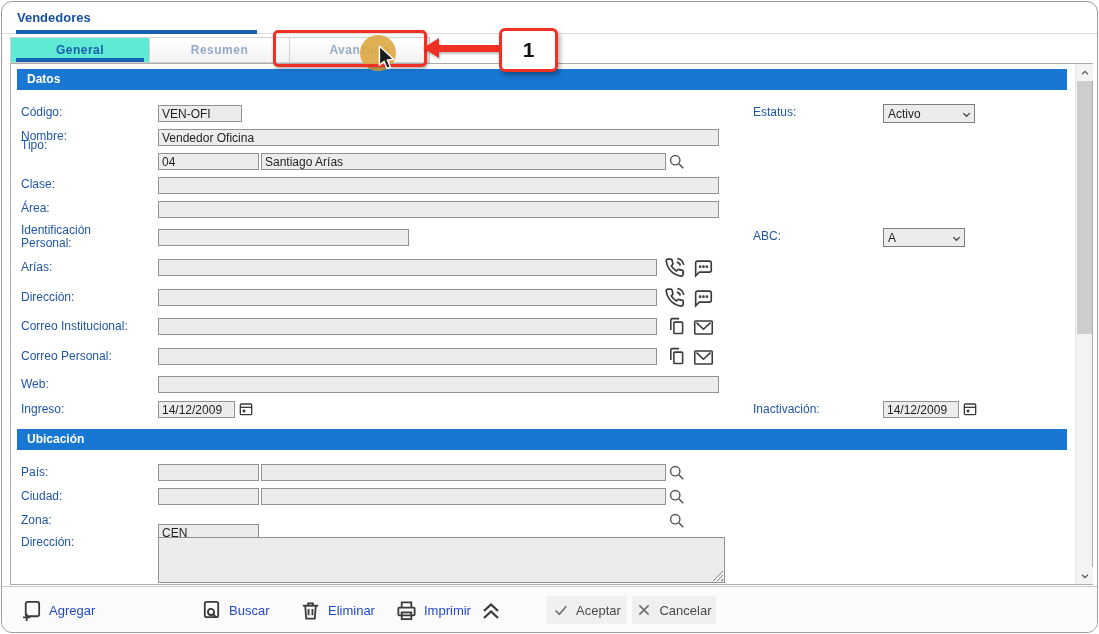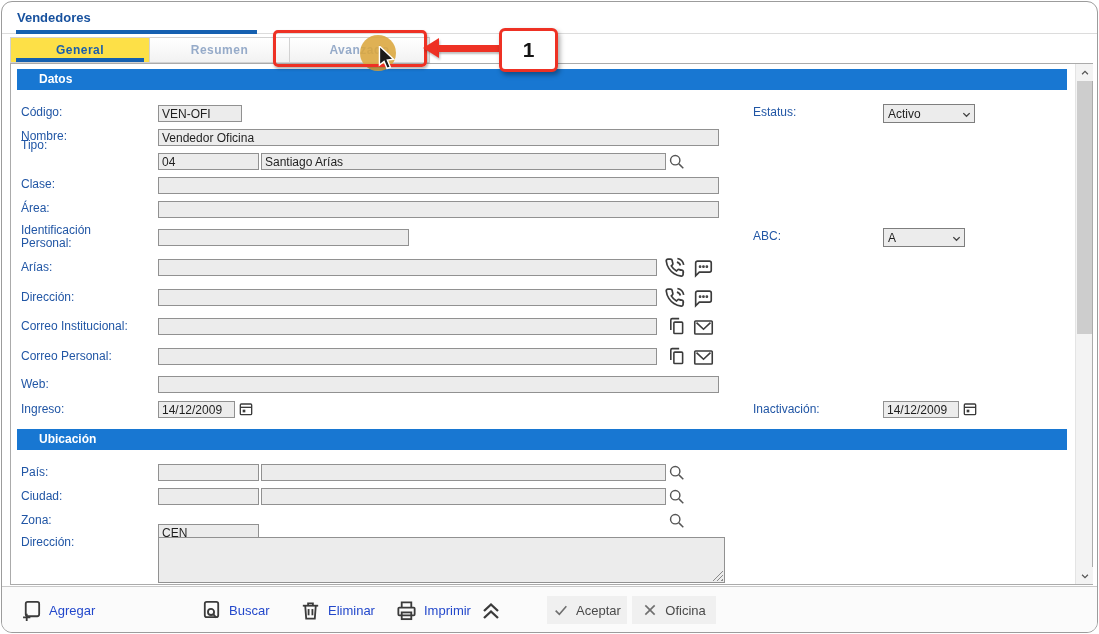--- a/index.html
+++ b/index.html
@@ -13,26 +13,26 @@
   .title-rule{position:absolute;left:0;right:0;top:31px;height:1px;background:#dcdcdc;}
   .title-underline{position:absolute;left:14px;top:28px;width:241px;height:4px;background:#1560b0;}
 
   .tabstrip{position:absolute;left:8px;top:35px;right:8px;height:26px;display:flex;}
   .tab{
     width:140px;height:26px;border:1px solid #d2d2d2;background:linear-gradient(#ffffff,#f2f2f2);
     display:flex;align-items:center;justify-content:center;
     font-size:12px;font-weight:bold;color:#96abc9;position:relative;cursor:pointer;letter-spacing:.5px;
   }
   .tab+.tab{border-left:none;}
-  .tab.active{background:#fde047;color:#1b5eab;}
+  .tab.active{background:#5eead4;color:#1b5eab;}
   .tab.active::after{content:"";position:absolute;left:5px;right:5px;bottom:0;height:4px;background:#1560b0;}
 
   .content{position:absolute;left:8px;top:61px;width:1083px;height:522px;border:1px solid #ababab;background:#fff;}
   .secbar{position:absolute;left:6px;width:1050px;height:21px;background:#1877d2;color:#fff;
-    font-weight:bold;font-size:12px;line-height:21px;padding-left:22px;}
+    font-weight:bold;font-size:12px;line-height:21px;padding-left:10px;}
   .lbl{position:absolute;left:10px;width:132px;color:#2156a5;font-size:12px;line-height:13px;}
   .fld{position:absolute;height:17px;background:#ececec;border:1px solid #919191;font-size:12px;color:#1f1f1f;
     padding:1px 3px 0 3px;line-height:14px;overflow:hidden;white-space:nowrap;}
   .ta{position:absolute;background:#ececec;border:1px solid #919191;}
   .resize-grip{position:absolute;right:1px;bottom:1px;width:11px;height:11px;
     background:repeating-linear-gradient(135deg,transparent 0 2px,#8a8a8a 2px 3px);
     clip-path:polygon(100% 0,100% 100%,0 100%);}
   .sel{position:absolute;height:19px;background:#ececec;border:1px solid #7e7e7e;font-size:12px;color:#1f1f1f;
     padding:2px 18px 0 4px;cursor:pointer;}
   .sel svg{position:absolute;right:2px;top:4px;}
@@ -329,17 +329,17 @@
           <polyline points="4,13 9.5,18.5 20,6.5"></polyline>
         </svg>
       <span>Aceptar</span>
     </div>
 
     <div class="btn" style="left:630px;width:84px">
       <svg width="16" height="16" viewBox="0 0 24 24" fill="none" stroke="#6f6f6f" stroke-width="2.4">
           <line x1="5" y1="5" x2="19" y2="19"></line>
           <line x1="19" y1="5" x2="5" y2="19"></line>
         </svg>
-      <span>Oficina</span>
+      <span>Cancelar</span>
     </div>
   </div>
 
 </div>
 
 </body></html>

